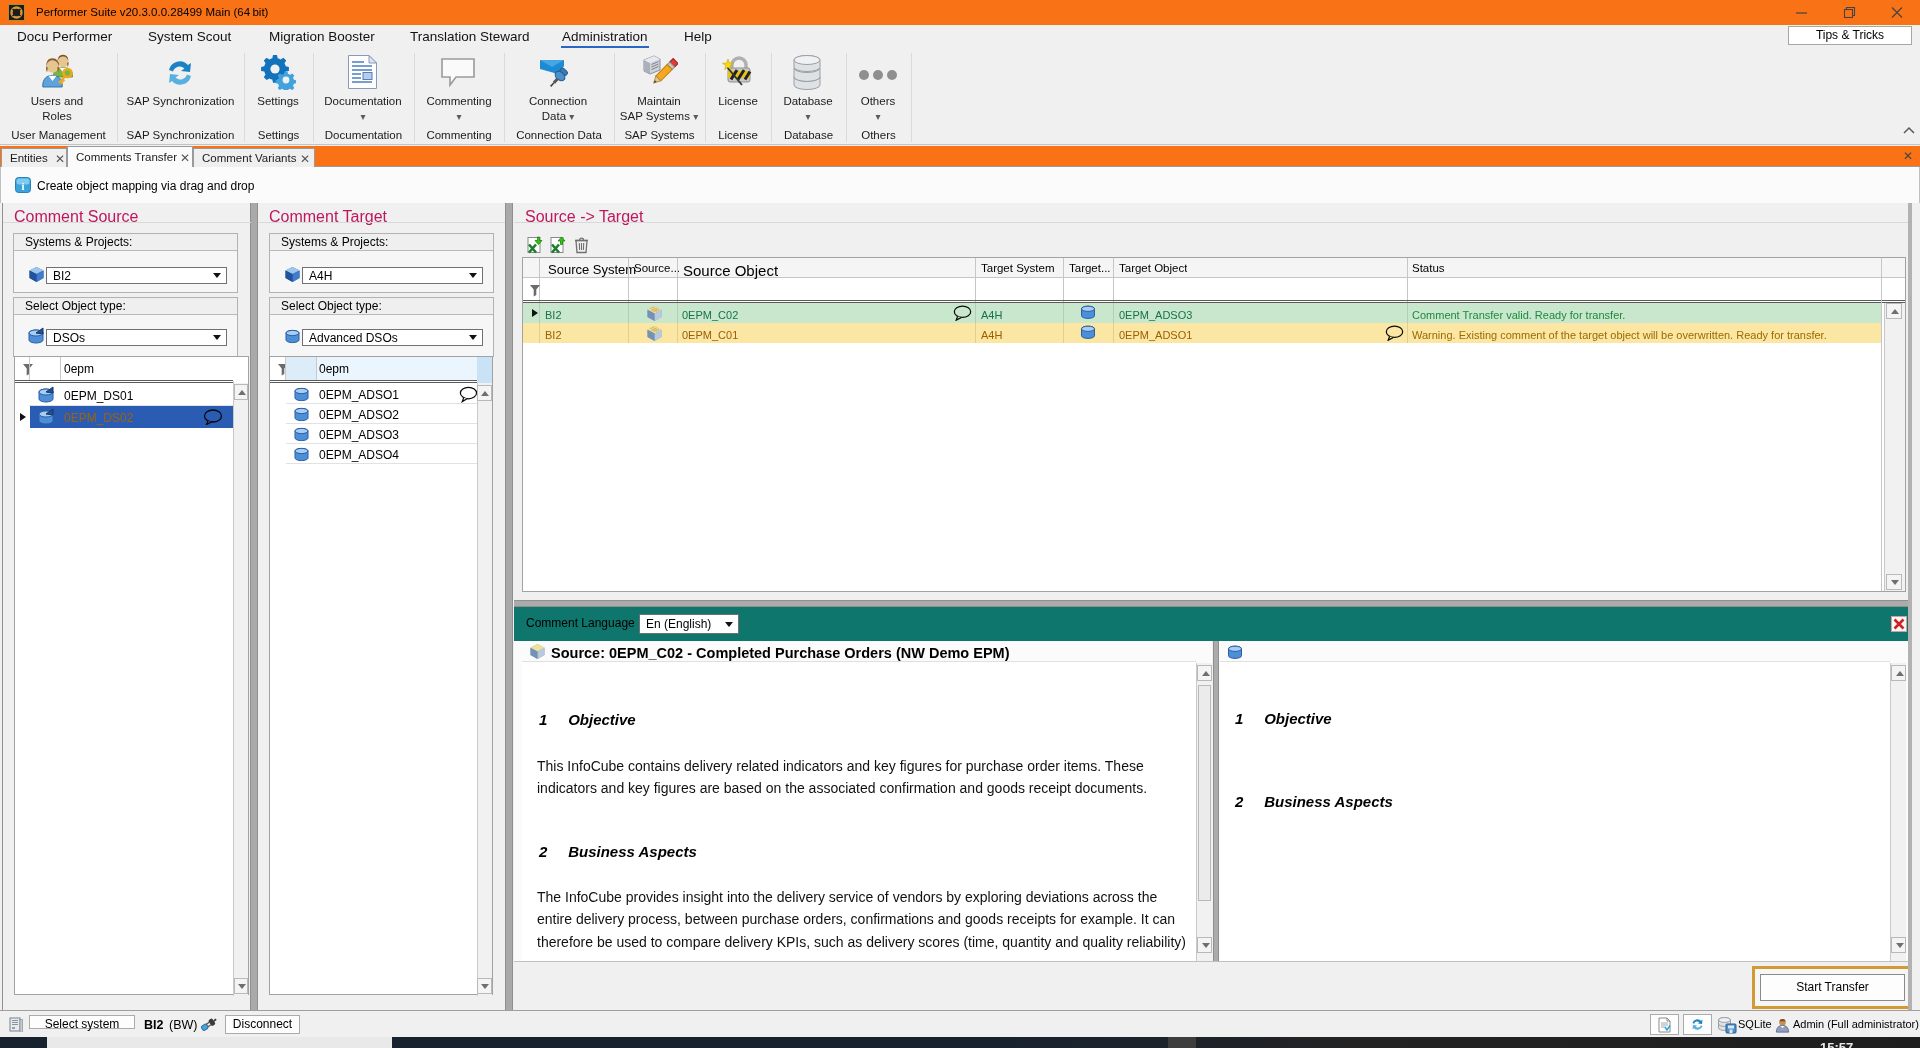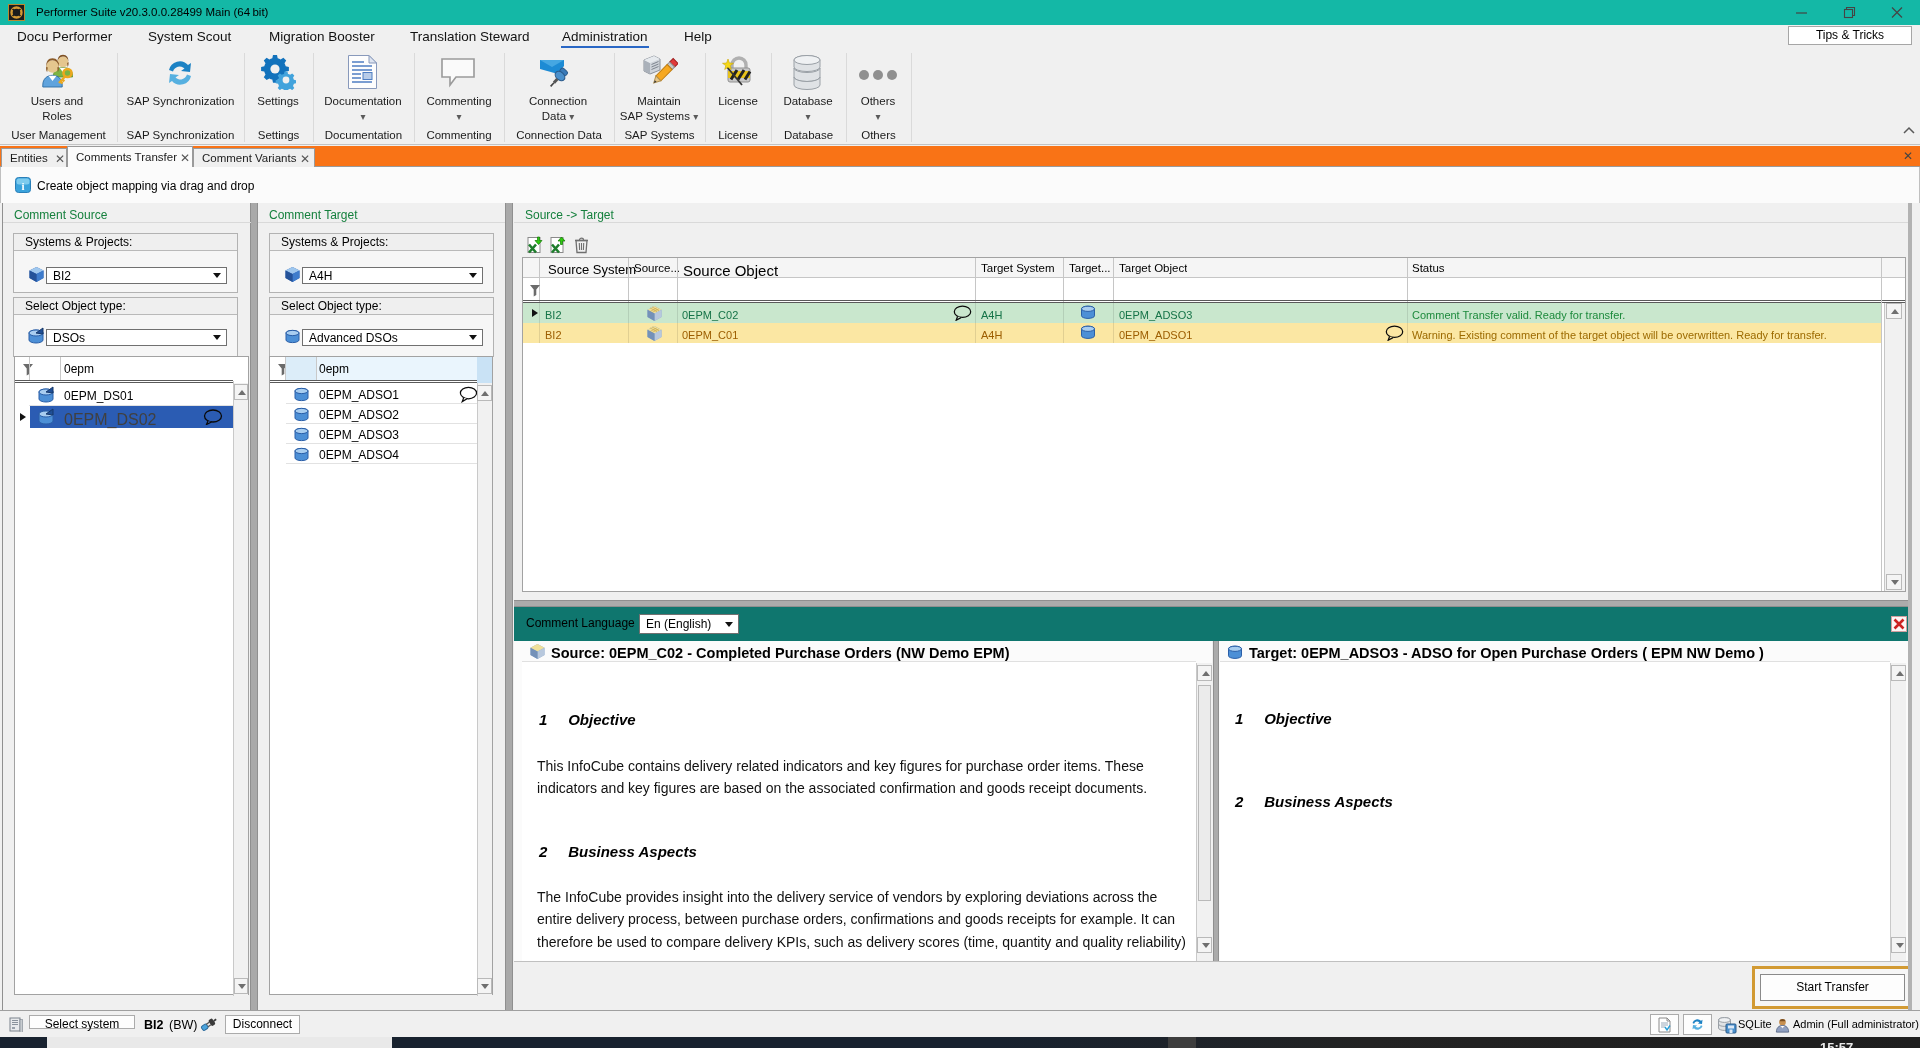--- a/index.html
+++ b/index.html
@@ -1,21 +1,21 @@
 <!DOCTYPE html>
 <html><head>
 <meta charset="utf-8">
 <style>
 * { margin:0; padding:0; box-sizing:border-box; }
 html,body { width:1920px; height:1048px; overflow:hidden; }
 body { font-family:"Liberation Sans", sans-serif; font-size:12px; color:#000; }
 #app { position:relative; width:1920px; height:1048px; background:#f0f0f0; }
 .abs { position:absolute; }
 
-.titlebar { position:absolute; left:0; top:0; width:1920px; height:25px; background:#14b8a6; }
+.titlebar { position:absolute; left:0; top:0; width:1920px; height:25px; background:#f97316; }
 .title-text { position:absolute; left:36px; top:6px; font-size:11.5px; color:#000; }
 
 .menubar { position:absolute; left:0; top:25px; width:1920px; height:25px; background:#f0f0f0; }
 .mi { position:absolute; top:4px; font-size:13.5px; color:#121212; }
 .tips { position:absolute; left:1788px; top:26px; width:124px; height:19px; background:#fff; border:1px solid #a6a6a6; text-align:center; line-height:17px; font-size:12px; }
 
 .ribbon { position:absolute; left:0; top:50px; width:1920px; height:95px; background:#f0f0f0; border-bottom:1px solid #c3c3c3; }
 .rsep { position:absolute; top:3px; width:1px; height:89px; background:#dadada; }
 .rcap { position:absolute; top:44px; text-align:center; font-size:11.5px; color:#1b1b1b; line-height:15px; }
 .rlbl { position:absolute; top:79px; text-align:center; font-size:11.5px; color:#1b1b1b; }
@@ -23,21 +23,21 @@
 
 .tabbar { position:absolute; left:0; top:146px; width:1920px; height:21px; background:#f97316; }
 .tab { position:absolute; top:2px; height:19px; background:#efefef; border:1px solid #9a9a9a; border-bottom:none; font-size:11.5px; color:#1b1b1b; }
 .tab.active { top:0; height:21px; background:#fbfbfb; z-index:2; }
 .tab .x { color:#555; font-size:12px; }
 .tabline { position:absolute; left:0; top:20px; width:1920px; height:1px; background:#9a9a9a; }
 
 .infobar { position:absolute; left:0; top:167px; width:1920px; height:36px; background:#fbfbfb; border-left:1px solid #c0c0c0; border-right:1px solid #c0c0c0; }
 
 .main { position:absolute; left:0; top:203px; width:1920px; height:807px; background:#f0f0f0; }
-.phead { position:absolute; font-size:12px; color:#15803d; }
+.phead { position:absolute; font-size:16px; color:#be185d; }
 .vsplit { position:absolute; top:0; height:807px; width:8px; background:#a9a9a9; border-left:1px solid #8f8f8f; border-right:1px solid #8f8f8f; }
 .groupbox { position:absolute; border:1px solid #b2b2b2; background:#f6f6f6; }
 .gbhead { height:17px; background:#efefef; border-bottom:1px solid #b9b9b9; padding-left:11px; line-height:16px; font-size:12px; }
 .combo { position:absolute; background:#fff; border:1px solid #707070; font-size:12px; }
 .combo .ctext { position:absolute; left:6px; top:1px; line-height:14px; }
 .combo .carr { position:absolute; right:5px; top:5px; width:0; height:0; border-left:4px solid transparent; border-right:4px solid transparent; border-top:5px solid #111; }
 .listbox { position:absolute; background:#fff; border:1px solid #a2a2a2; }
 
 .sbtn { position:absolute; width:15px; height:16px; background:#f4f4f4; border:1px solid #b9b9b9; }
 .sbtn .tri-up { position:absolute; left:3px; top:5px; width:0; height:0; border-left:4px solid transparent; border-right:4px solid transparent; border-bottom:5px solid #6f6f6f; }
@@ -296,21 +296,21 @@
 
       <div class="abs" style="left:15px;top:49px;width:203px;height:22px;background:#2b5cb3"></div>
       <svg class="abs" style="left:4px;top:55px" width="8" height="10" viewBox="0 0 8 10">
             <path d="M1 1 L7 5 L1 9 Z" fill="#111"></path>
           </svg>
       <svg class="abs" style="left:22px;top:51px" width="18" height="18" viewBox="0 0 18 18">
         <path d="M2 6 a7 3 0 0 1 14 0 l0 7 a7 3 0 0 1 -14 0 z" fill="#4c8fd6" stroke="#2a5fa8"></path>
         <ellipse cx="9" cy="6" rx="7" ry="3" fill="#a8cdf0" stroke="#2a5fa8"></ellipse>
         <path d="M9 6 L16 1 L16 7 Z" fill="#1f4f96" stroke="#16386b"></path>
       </svg>
-      <div class="abs" style="left:49px;top:54px;font-size:16px;color:#404040">0EPM_DS02</div>
+      <div class="abs" style="left:49px;top:54px;font-size:12px;color:#a16207">0EPM_DS02</div>
       <svg class="abs" style="left:188px;top:52px" width="21" height="16" viewBox="0 0 21 16">
         <ellipse cx="10" cy="7" rx="8.5" ry="6" fill="#2b5cb3" stroke="#0a0a0a" stroke-width="1.3"></ellipse>
         <path d="M5 12 L3.5 15.5 L8.5 13" fill="#2b5cb3" stroke="#0a0a0a" stroke-width="1.3"></path>
       </svg>
 
       <div class="abs" style="left:218px;top:24px;width:1px;height:615px;background:#c9c9c9"></div>
       <div class="strack" style="left:219px;top:26px;width:14px;height:613px"></div>
       <div class="sbtn" style="left:219px;top:27px;width:14px">
             <span class="tri-up"></span>
           </div>
@@ -553,21 +553,20 @@
           </div>
     </div>
 
     <div class="abs" style="left:699px;top:438px;width:6px;height:320px;background:#ababab;border-left:1px solid #8f8f8f;border-right:1px solid #8f8f8f"></div>
 
     <div class="abs" style="left:705px;top:438px;width:691px;height:320px;background:#fbfbfb">
       <svg class="abs" style="left:8px;top:4px" width="16" height="15" viewBox="0 0 16 15">
         <path d="M1.5 3.8 a6.5 2.6 0 0 1 13 0 l0 7 a6.5 2.6 0 0 1 -13 0 z" fill="#4c8fd6" stroke="#2a5fa8"></path>
         <ellipse cx="8" cy="3.8" rx="6.5" ry="2.6" fill="#a8cdf0" stroke="#2a5fa8"></ellipse>
       </svg>
-      <div class="abs" style="left:30px;top:4px;font-size:14.5px;font-weight:bold;white-space:nowrap">Target: 0EPM_ADSO3 - ADSO for Open Purchase Orders ( EPM NW Demo )</div>
       <div class="abs" style="left:1px;top:20px;width:670px;height:300px;background:#fff;border-top:1px solid #e0e0e0"></div>
       <div class="abs" style="left:16px;top:69px;font-size:15px;font-weight:bold;font-style:italic;white-space:nowrap">1&nbsp;&nbsp;&nbsp;&nbsp;&nbsp;Objective</div>
       <div class="abs" style="left:16px;top:152px;font-size:15px;font-weight:bold;font-style:italic;white-space:nowrap">2&nbsp;&nbsp;&nbsp;&nbsp;&nbsp;Business Aspects</div>
 
       <div class="strack" style="left:671px;top:22px;width:16px;height:298px;border-left:1px solid #c9c9c9"></div>
       <div class="sbtn" style="left:672px;top:24px;width:15px">
             <span class="tri-up" style="left:3.5px"></span>
           </div>
       <div class="sbtn" style="left:672px;top:296px;width:15px">
             <span class="tri-down" style="left:3.5px"></span>

